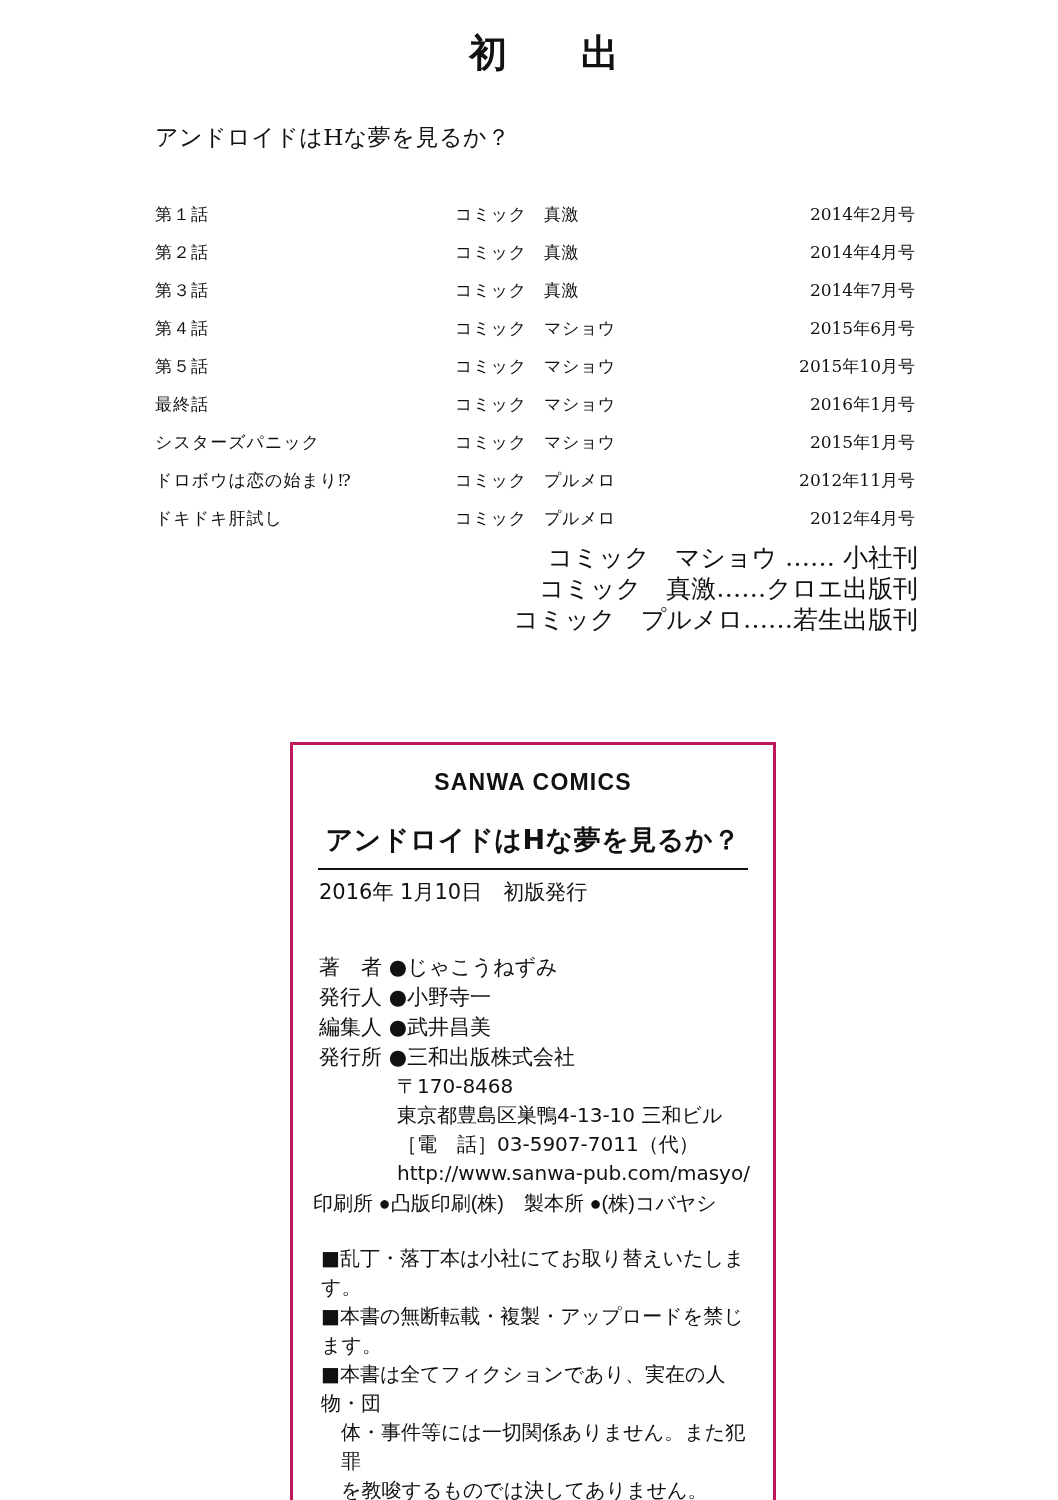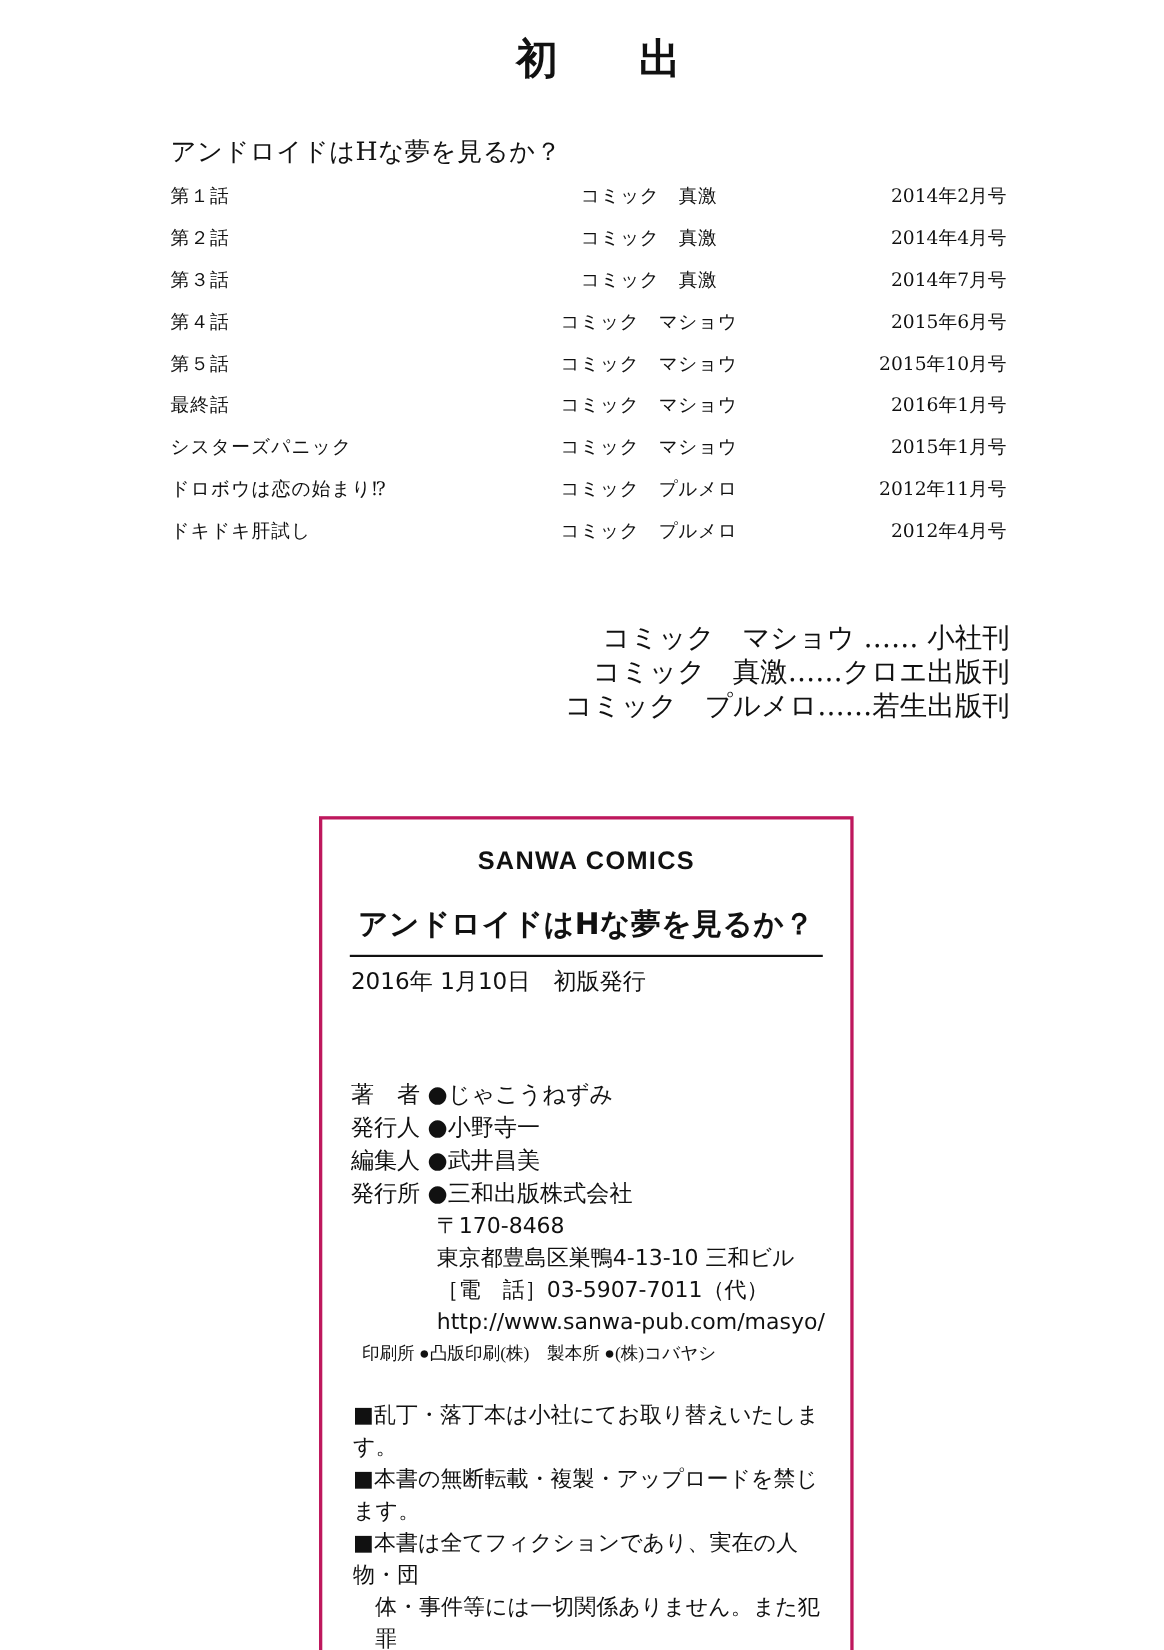--- a/index.html
+++ b/index.html
@@ -49,34 +49,35 @@
     height: 38px;
     font-size: 17px;
     font-family: "DejaVu Serif", serif;
   }
   .credit-chapter {
     width: 300px;
     letter-spacing: 1px;
   }
   .credit-mag {
     width: 270px;
-    text-align: center;
+    text-align: left;
     letter-spacing: 0.5px;
     white-space: nowrap;
+    margin-top: 36px;
   }
   .credit-issue {
     width: 190px;
     text-align: right;
     white-space: nowrap;
   }
 
   
   .pub-notes {
     position: absolute;
-    top: 564px;
+    top: 542px;
     left: 0;
     width: 918px;
     text-align: right;
     font-size: 25px;
     font-family: "DejaVu Serif", serif;
     line-height: 31px;
   }
   .pub-note-line { white-space: nowrap; }
 
   
@@ -112,37 +113,37 @@
     background: #111111;
     margin: 10px auto 0 auto;
   }
   .colophon-date {
     margin-top: 8px;
     padding-left: 26px;
     font-size: 21px;
     font-family: "DejaVu Sans", sans-serif;
   }
   .colophon-staff {
-    margin-top: 74px;
+    margin-top: 46px;
     padding-left: 26px;
     font-size: 21px;
     line-height: 30px;
     font-family: "DejaVu Sans", sans-serif;
   }
   .colophon-addr {
     padding-left: 104px;
     font-size: 20px;
     line-height: 29px;
     font-family: "DejaVu Sans", sans-serif;
   }
   .colophon-print {
-    padding-left: 36px;
-    font-size: 16px;
+    padding-left: 20px;
+    font-size: 20px;
     line-height: 30px;
-    font-family: Liberation Serif, serif;
+    font-family: Liberation Sans, sans-serif;
   }
   .colophon-notices {
     margin-top: 26px;
     padding-left: 28px;
     padding-right: 14px;
     font-size: 20px;
     line-height: 29px;
     font-family: "DejaVu Sans", sans-serif;
   }
   .notice-cont { padding-left: 20px; }

